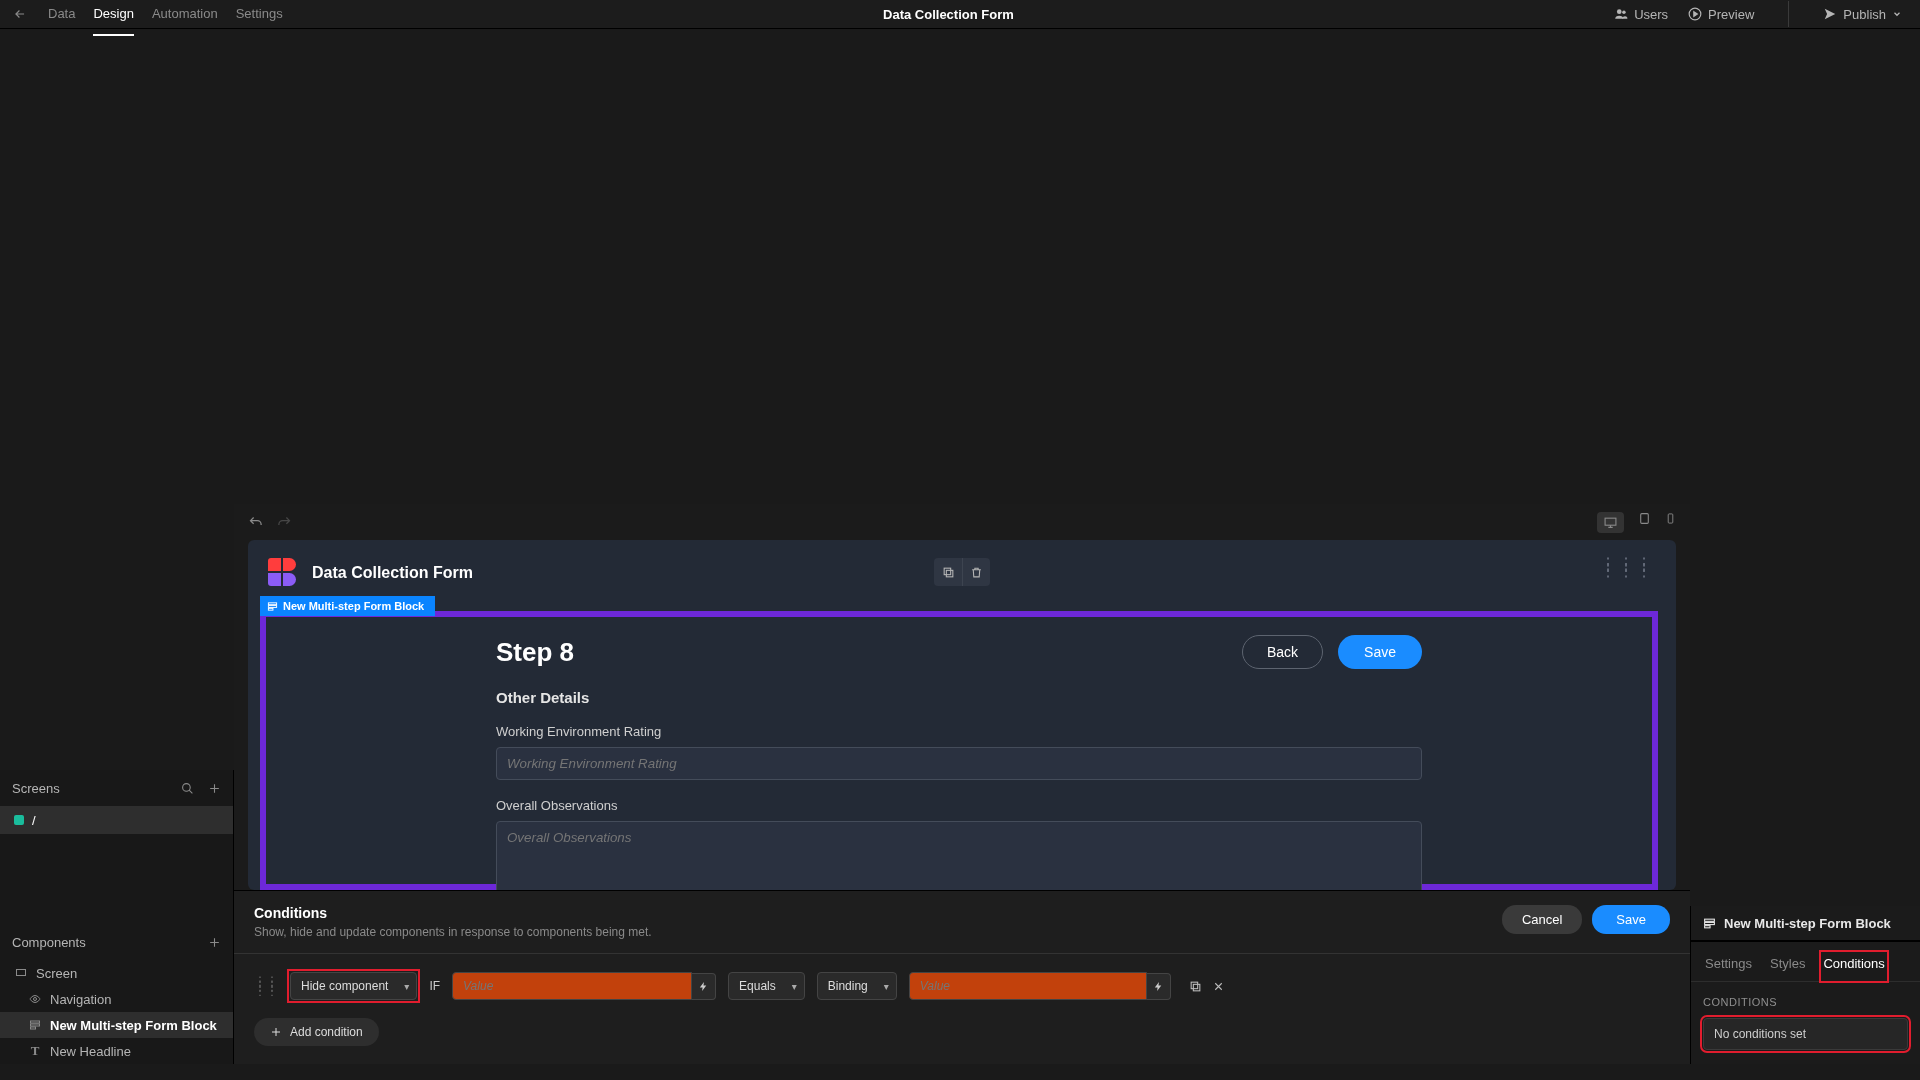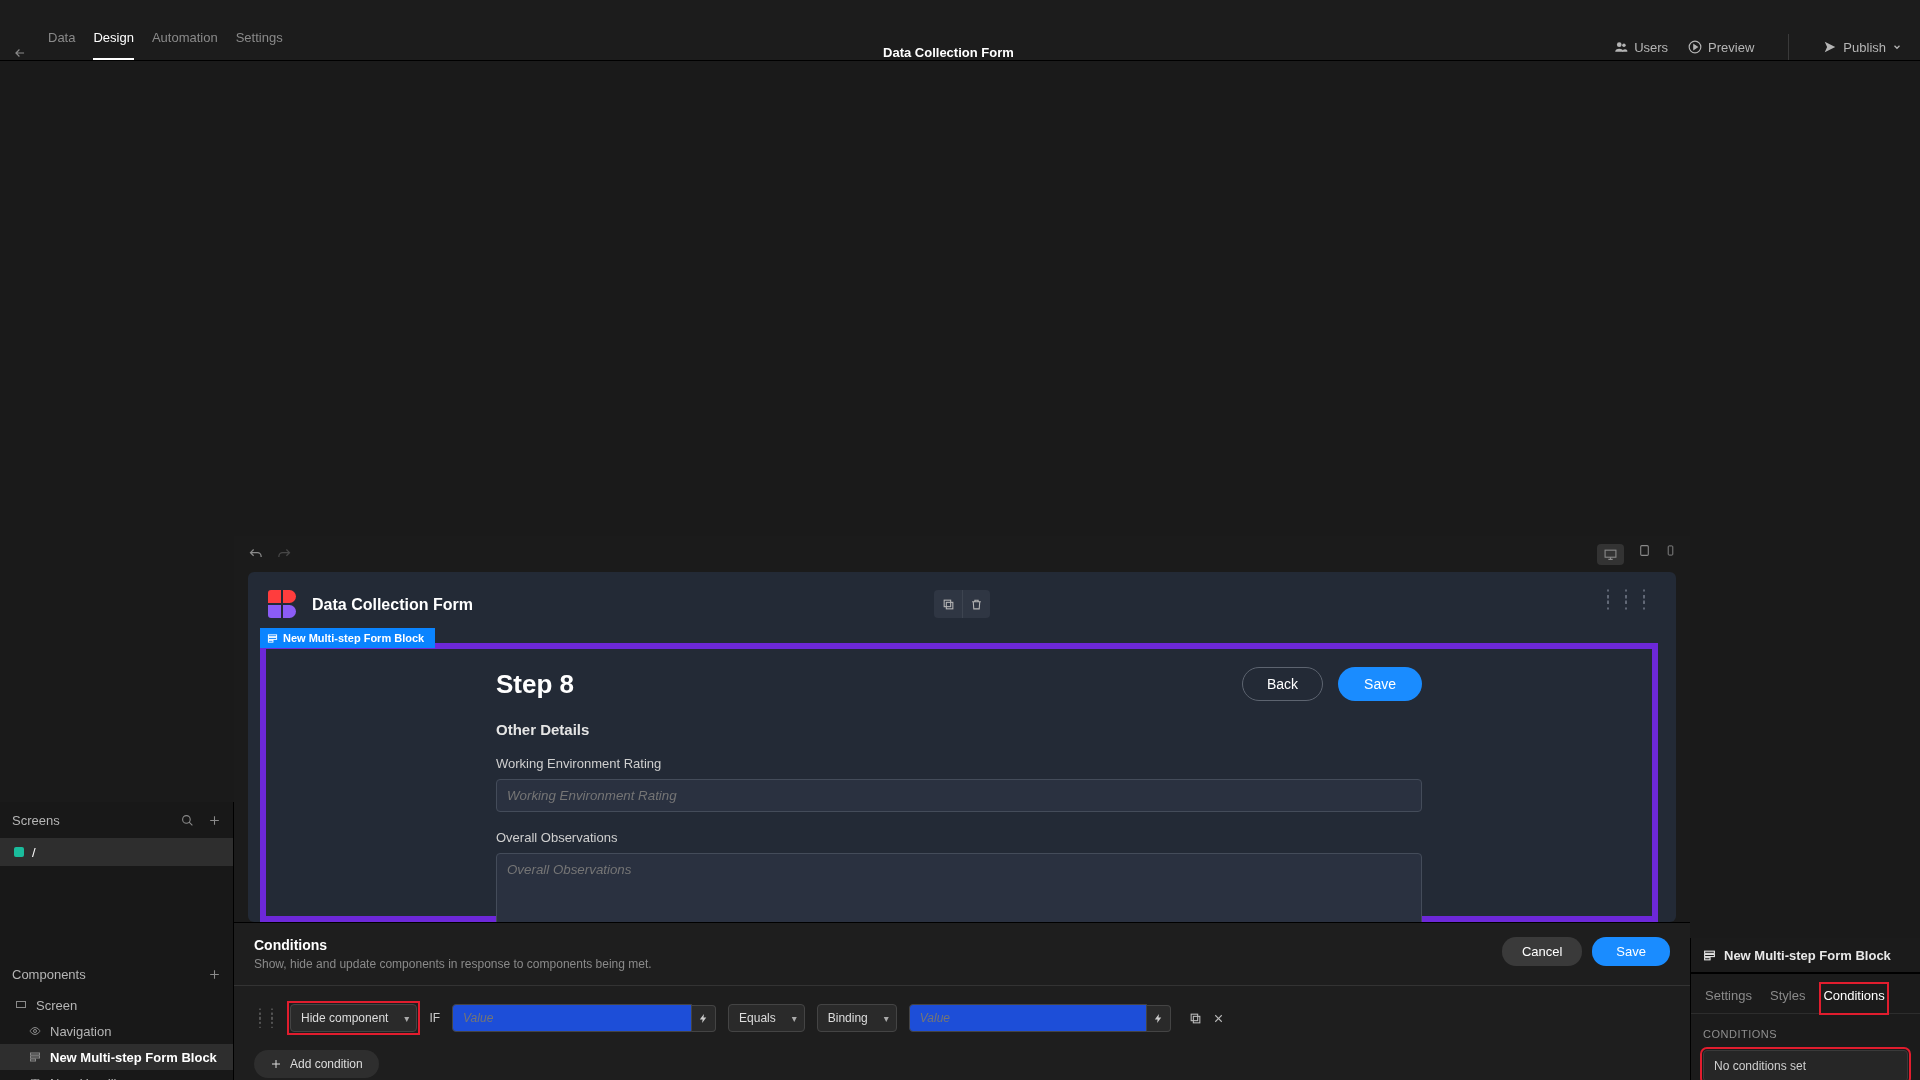--- a/index.html
+++ b/index.html
@@ -14,21 +14,21 @@
     --accent:#1a8cff;
     --accent-dark:#0f6ed6;
     --panel-border:#3a3a3a;
     --highlight:#e11d2e;
   }
   html,body{margin:0;padding:0;height:100%;width:100%;background:var(--bg-0);color:var(--text-0);font-family:-apple-system,Segoe UI,Helvetica,Arial,sans-serif;font-size:13px;overflow:hidden;}
   *{box-sizing:border-box;}
   button,input,textarea,select{font-family:inherit;}
 
   
-  .topbar{height:61px;display:flex;align-items:flex-end;border-bottom:1px solid #000;background:#1c1c1c;}
+  .topbar{height:29px;display:flex;align-items:center;border-bottom:1px solid #000;background:#1c1c1c;}
   .topbar .back{width:40px;display:flex;align-items:center;justify-content:center;color:var(--text-2);}
   .topnav{display:flex;gap:18px;padding-left:8px;}
   .topnav .item{color:var(--text-2);padding:13px 0;cursor:pointer;}
   .topnav .item.active{color:#fff;border-bottom:2px solid #fff;}
   .topcenter{flex:1;text-align:center;color:#fff;font-weight:600;}
   .topright{display:flex;align-items:center;gap:20px;padding-right:18px;color:var(--text-1);}
   .topright .grp{display:flex;align-items:center;gap:6px;cursor:pointer;}
   .topright .sep{width:1px;height:26px;background:#3a3a3a;margin:0 14px;}
 
   
@@ -86,21 +86,21 @@
   .btn-blue{background:#1a8cff;border:none;color:#fff;border-radius:14px;padding:7px 24px;cursor:pointer;font-size:13px;}
   .condbody{border-top:1px solid #333;padding:18px 20px;flex:1;}
   .condrow{display:flex;align-items:center;gap:12px;}
   .drag{color:#666;cursor:grab;font-size:12px;line-height:5px;}
   .select{background:#2a2a2a;border:1px solid #444;border-radius:4px;color:#ddd;padding:6px 28px 6px 10px;font-size:12px;appearance:none;position:relative;cursor:pointer;}
   .selectwrap{position:relative;display:inline-flex;align-items:center;}
   .selectwrap .chev{position:absolute;right:8px;pointer-events:none;color:#aaa;font-size:10px;}
   .hl{outline:2px solid var(--highlight);outline-offset:1px;}
   .iflbl{color:#ccc;font-size:12px;}
   .valwrap{display:flex;align-items:center;}
-  .valinput{background:#1d4ed8;border:1px solid #444;border-radius:4px 0 0 4px;color:#ddd;padding:6px 10px;font-size:12px;font-style:italic;width:240px;}
+  .valinput{background:#c2410c;border:1px solid #444;border-radius:4px 0 0 4px;color:#ddd;padding:6px 10px;font-size:12px;font-style:italic;width:240px;}
   .valinput.lg{width:238px;}
   .bolt{width:24px;height:27px;background:#2a2a2a;border:1px solid #444;border-left:none;border-radius:0 4px 4px 0;display:flex;align-items:center;justify-content:center;color:#ccc;cursor:pointer;}
   .rowend{display:flex;gap:10px;color:#bbb;margin-left:6px;}
   .rowend span{cursor:pointer;}
   .addcond{margin-top:18px;display:inline-flex;align-items:center;gap:8px;background:#2e2e2e;border-radius:16px;padding:7px 16px;color:#ddd;font-size:12px;cursor:pointer;}
 
   
   .rightcol{width:230px;background:#1b1b1b;border-left:1px solid #000;display:flex;flex-direction:column;}
   .rchead{height:36px;display:flex;align-items:center;gap:8px;padding:0 12px;border-bottom:2px solid #000;font-weight:600;}
   .rtabs{display:flex;gap:14px;padding:10px 12px 0 12px;border-bottom:1px solid #2d2d2d;}

